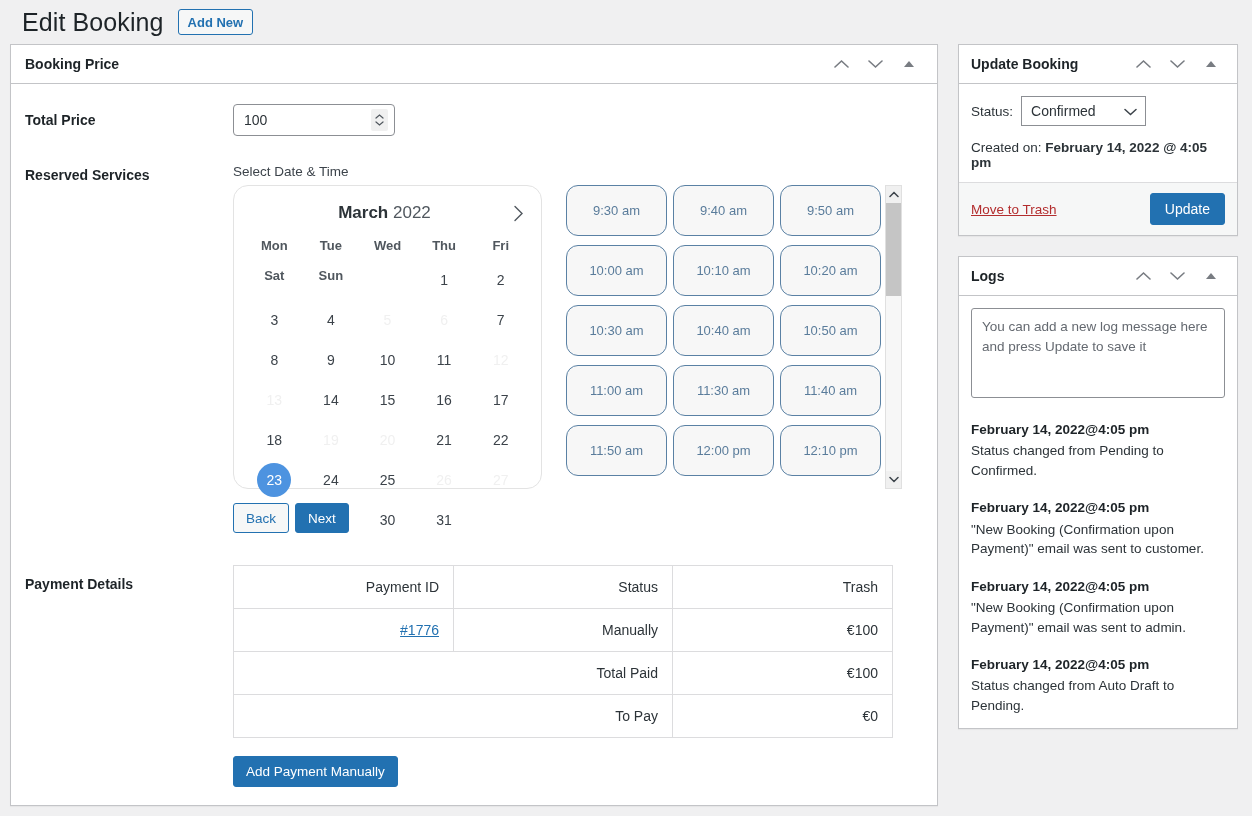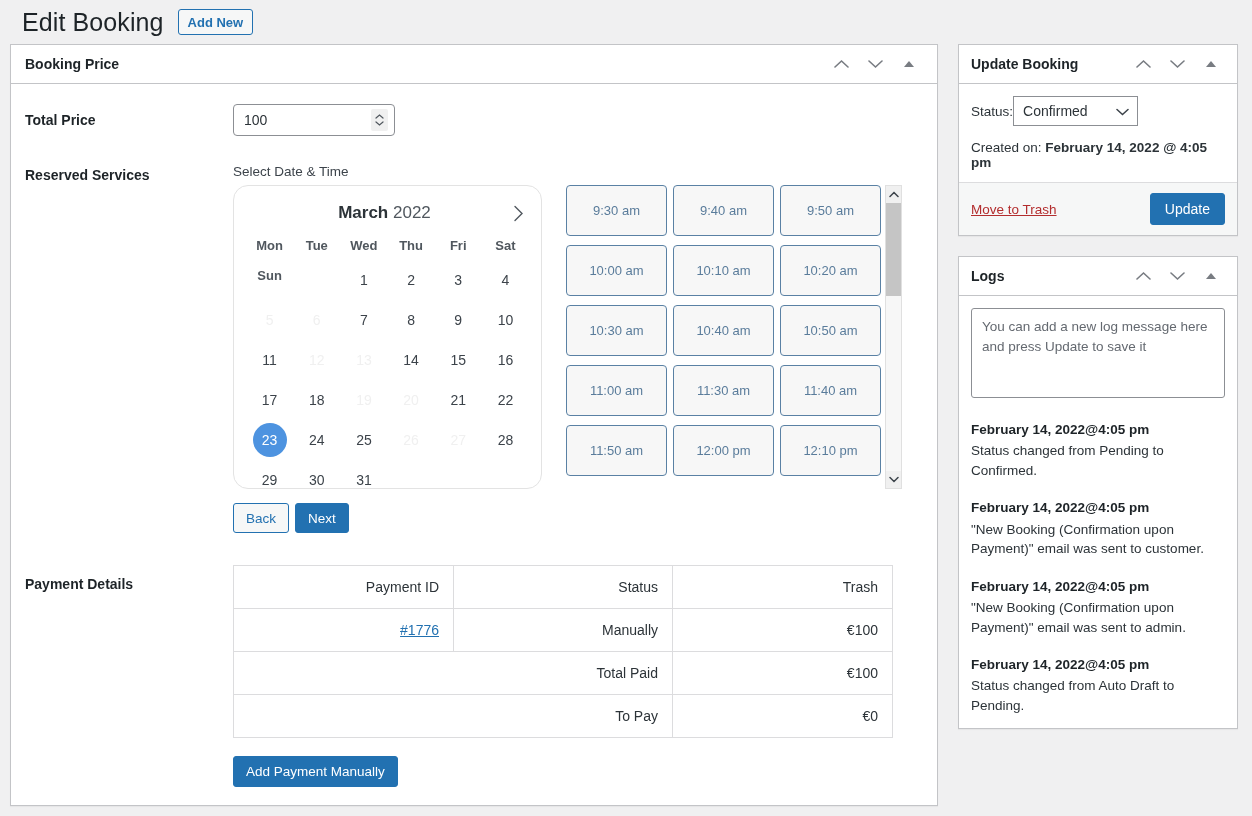--- a/index.html
+++ b/index.html
@@ -79,21 +79,21 @@
   .cal-head { display: flex; align-items: center; height: 34px; position: relative; }
   .cal-month {
     flex: 1; text-align: center; font-size: 17px; color: #2c3338; padding-left: 16px;
   }
   .cal-month b { font-weight: 700; }
   .cal-month span { color: #50575e; font-weight: 400; }
   .cal-next {
     width: 22px; height: 22px; display: flex; align-items: center; justify-content: center;
     cursor: pointer;
   }
-  .cal-grid { display: grid; grid-template-columns: repeat(6, 1fr); }
+  .cal-grid { display: grid; grid-template-columns: repeat(5, 1fr); }
   .cal-dow {
     height: 30px; display: flex; align-items: center; justify-content: center;
     font-size: 13px; font-weight: 700; color: #50575e;
   }
   .cal-day {
     height: 40px; display: flex; align-items: center; justify-content: center;
     font-size: 14px; color: #3c434a; cursor: pointer;
   }
   .cal-day.empty { cursor: default; }
   .cal-day.disabled { color: #f0f0f0; cursor: default; }
@@ -104,21 +104,21 @@
   }
   .cal-day.selected .dnum { position: relative; z-index: 2; }
 
   
   .slots-outer { position: relative; width: 340px; height: 304px; }
   .slots-grid {
     display: grid; grid-template-columns: repeat(3, 101px); gap: 9px 6px;
     width: 319px;
   }
   .slot {
-    height: 51px; border: 1px solid #5a81a4; border-radius: 4px;
+    height: 51px; border: 1px solid #5a81a4; border-radius: 12px;
     background: #f7f7f7;
     display: flex; align-items: center; justify-content: center;
     font-size: 13px; color: #5a7c9b; cursor: pointer;
   }
   .scrollbar {
     position: absolute; right: 4px; top: 0; width: 17px; height: 304px;
     background: #f7f7f7; border: 1px solid #e0e0e0;
   }
   .sb-arrow {
     height: 17px; display: flex; align-items: center; justify-content: center;
@@ -163,21 +163,21 @@
     background: #fff; border: 1px solid #c3c4c7; margin-bottom: 20px;
     box-shadow: 0 1px 1px rgba(0,0,0,.04);
   }
   .side-head {
     height: 39px; border-bottom: 1px solid #c3c4c7;
     display: flex; align-items: center; padding: 0 10px 0 12px;
   }
   .side-title { font-size: 14px; font-weight: 600; color: #1d2327; flex: 1; }
   .side-body { padding: 12px; }
 
-  .status-row { display: flex; align-items: center; }
+  .status-row { display: flex; align-items: center; gap: 8px; }
   .status-label { font-size: 13.5px; color: #2c3338; }
   .select-box {
     position: relative; width: 125px; height: 30px;
     border: 1px solid #8c8f94; border-radius: 0; background: #fff;
     display: flex; align-items: center; padding: 0 26px 0 9px;
     font-size: 14px; color: #2c3338; cursor: pointer;
   }
   .select-caret { position: absolute; right: 8px; top: 50%; transform: translateY(-50%); }
 
   .created-on { margin-top: 14px; font-size: 13.5px; color: #2c3338; }

